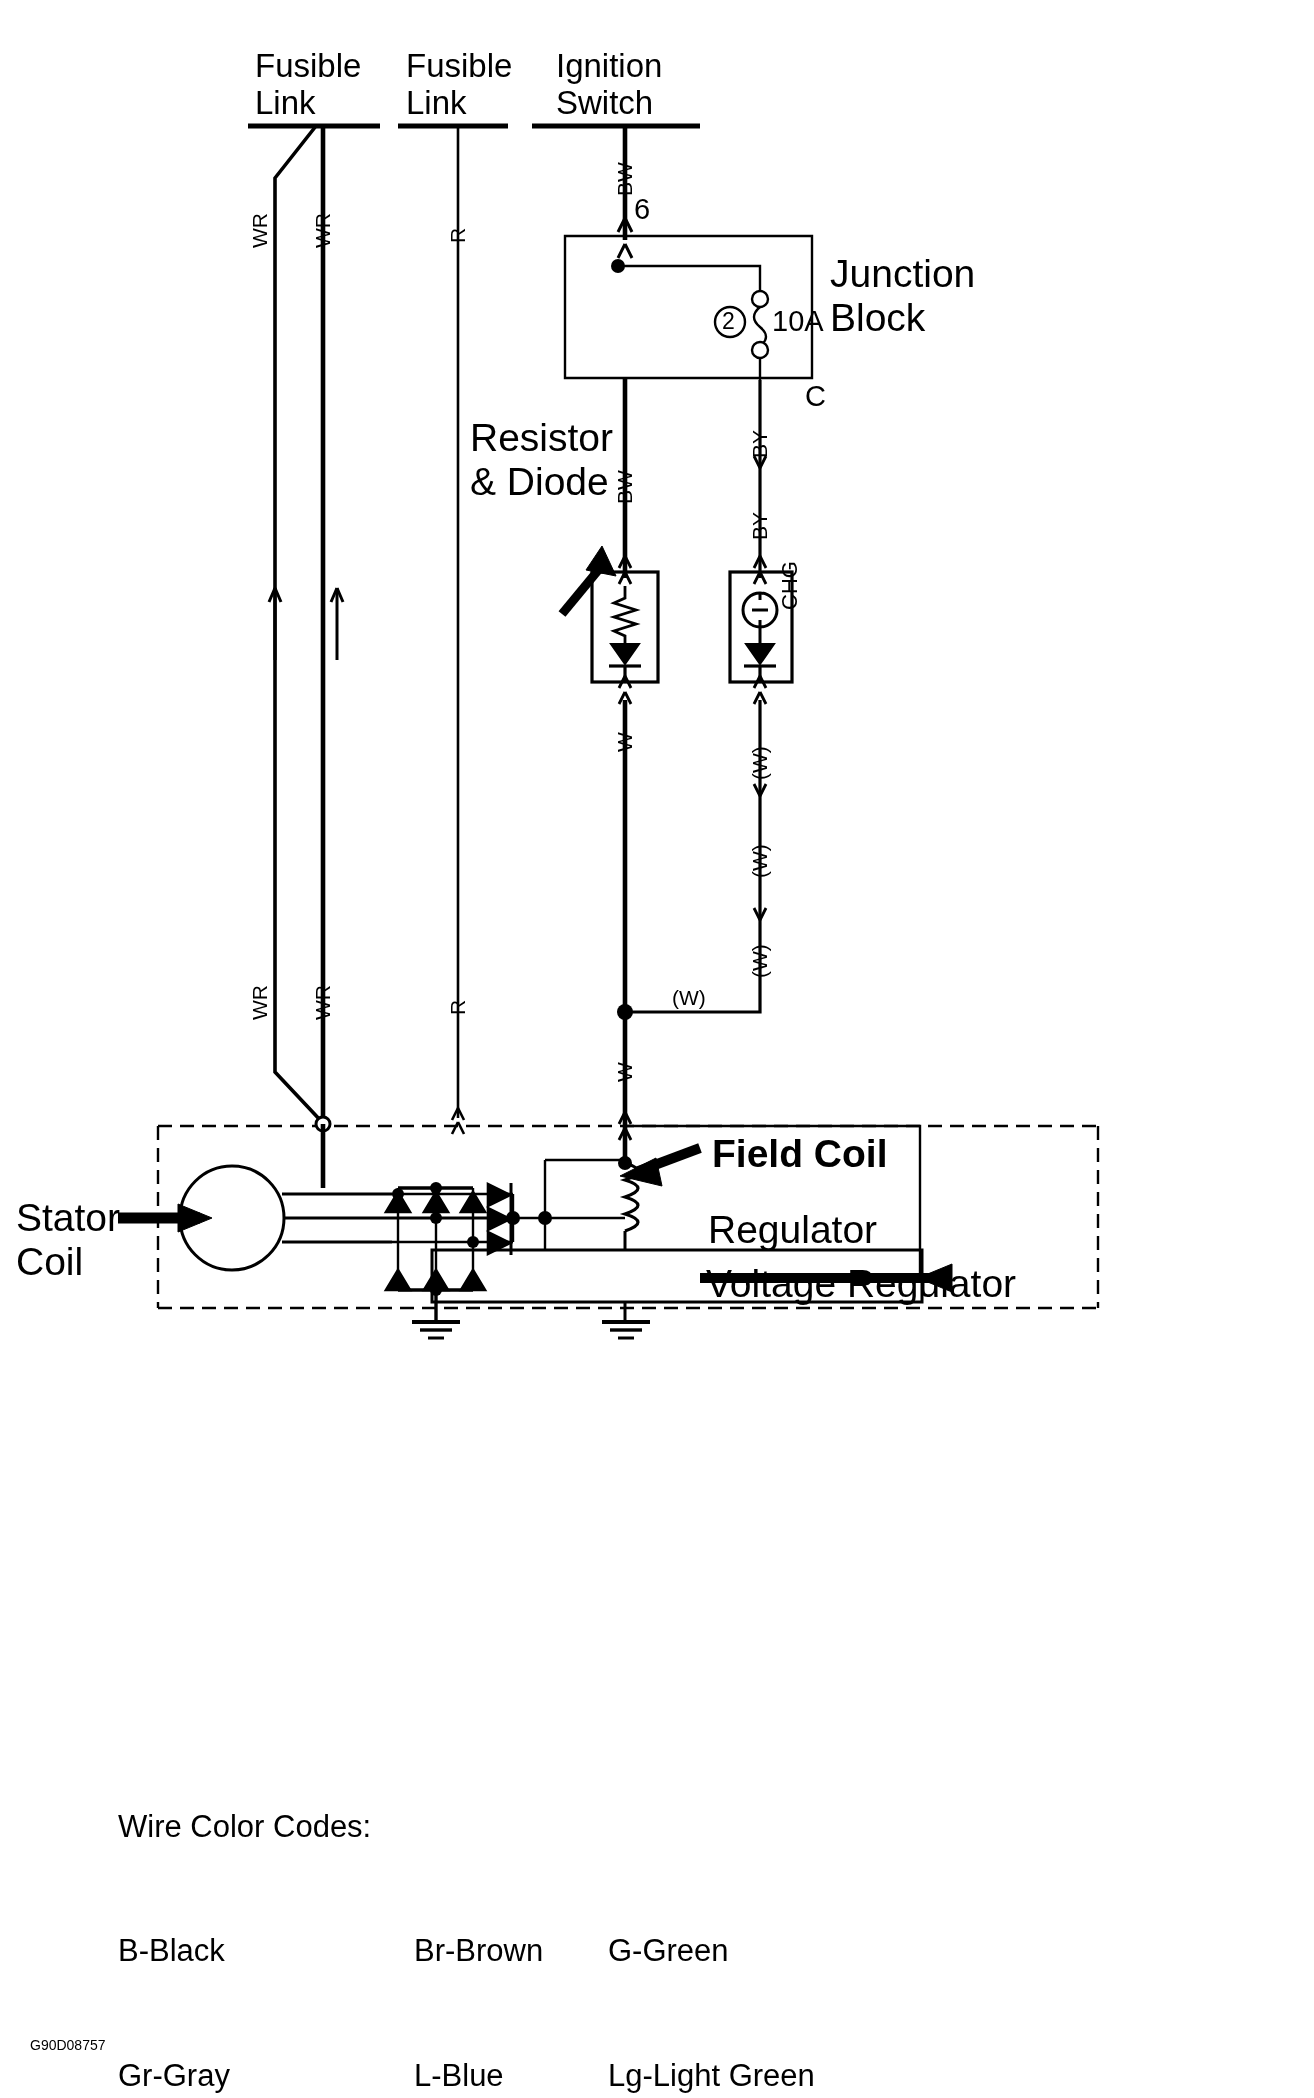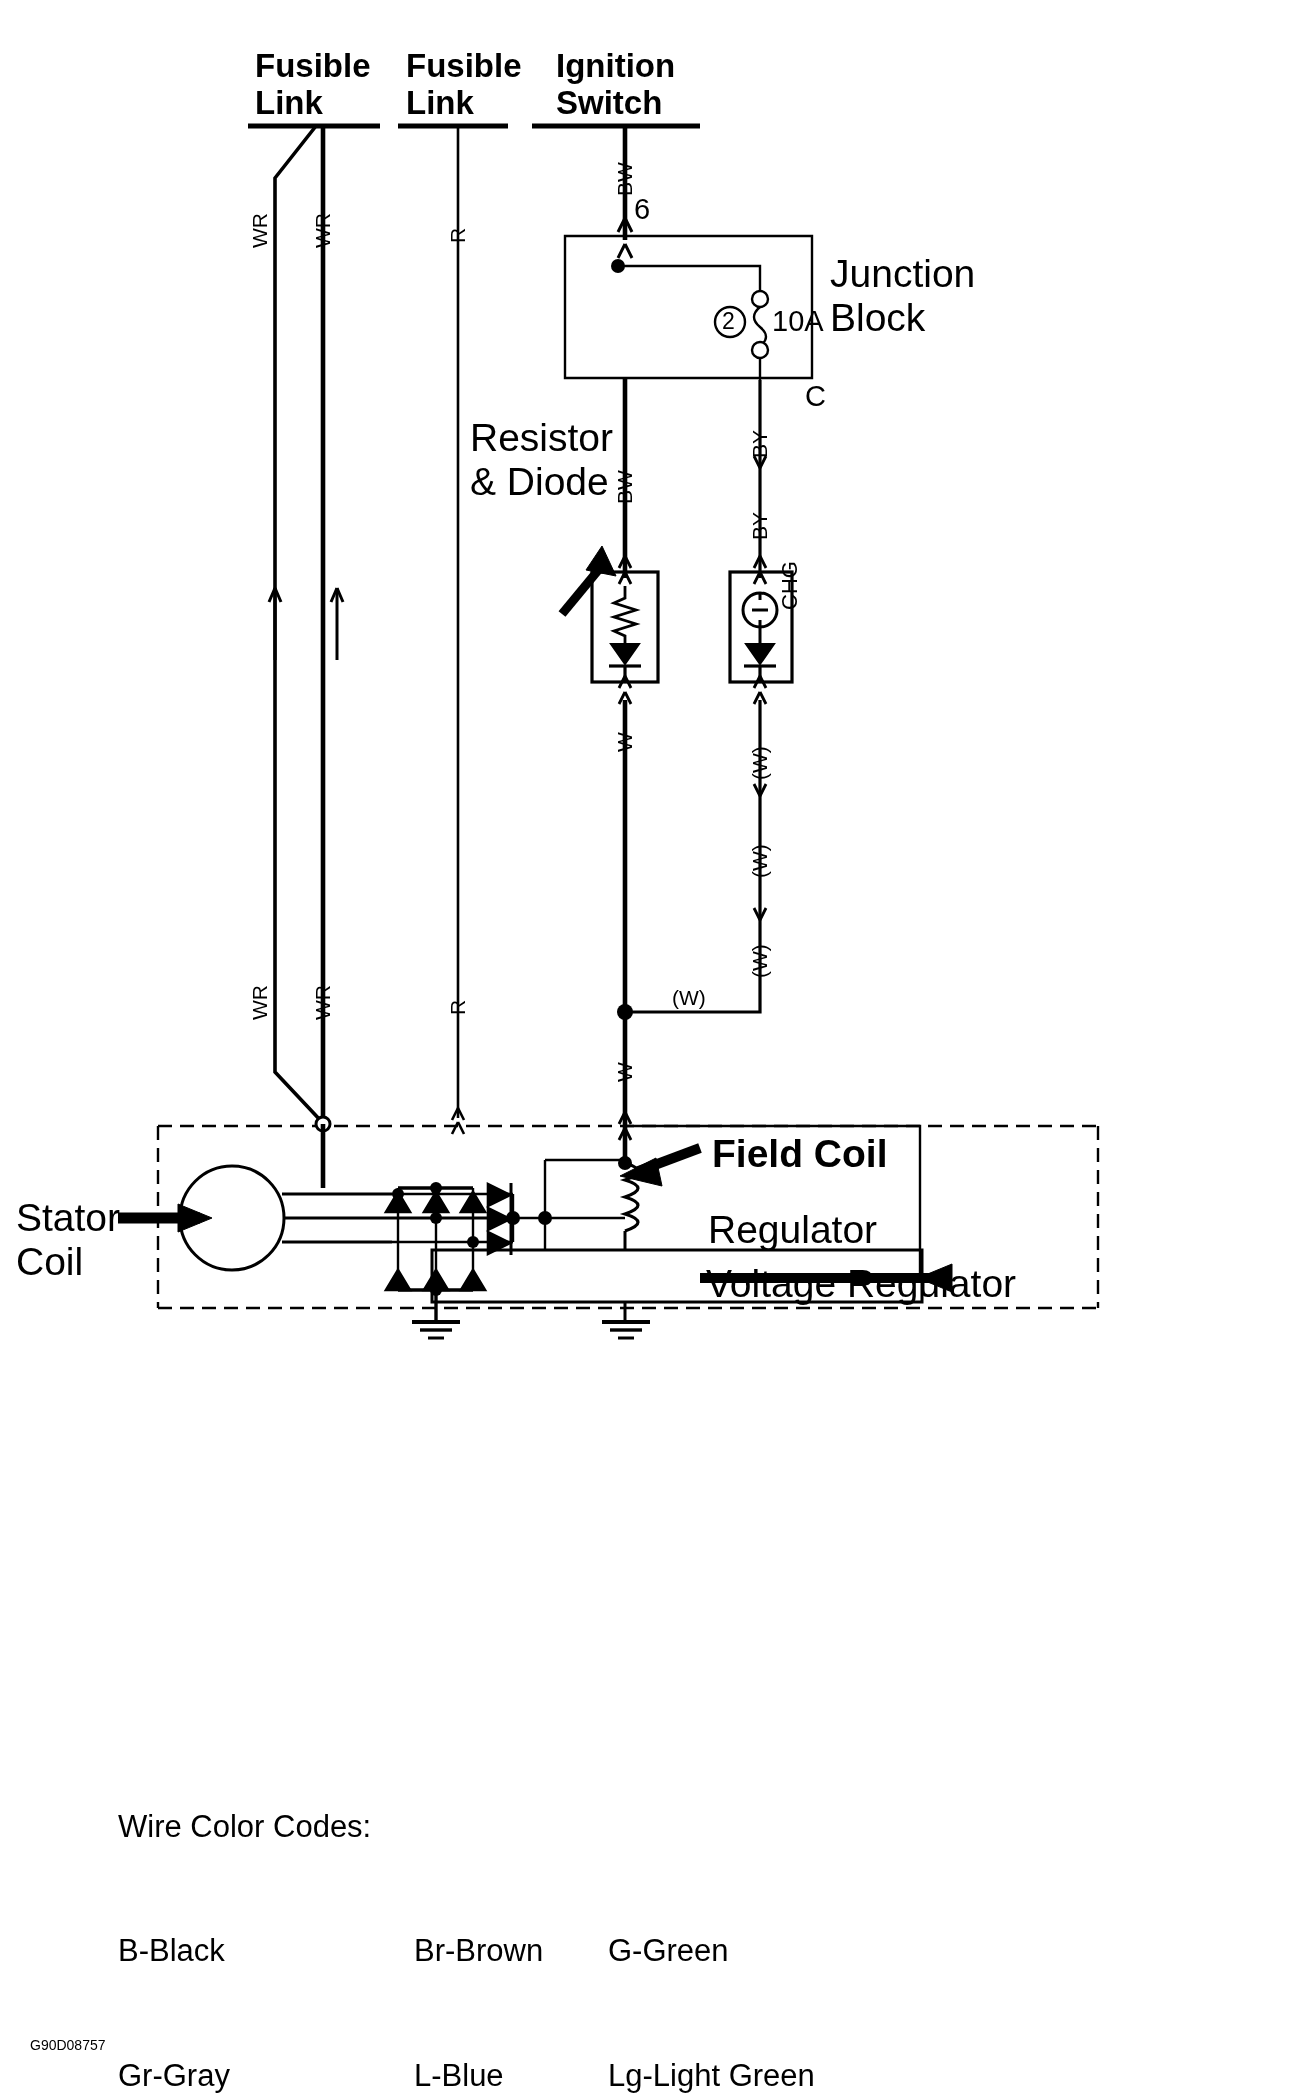--- a/index.html
+++ b/index.html
@@ -1,21 +1,21 @@
 <!DOCTYPE html>
 <html><head>
 <meta charset="utf-8">
 <style>
   html,body{margin:0;padding:0;background:#ffffff;}
   body{width:1314px;height:2098px;position:relative;
        font-family:"Liberation Sans",sans-serif;color:#000;overflow:hidden;}
   #stage{position:absolute;left:0;top:0;width:1314px;height:2098px;}
   svg#wiring{position:absolute;left:0;top:0;width:1314px;height:2098px;}
   .lbl{position:absolute;white-space:pre;line-height:1.12;}
-  .hdr{font-size:33px;font-weight:bold;}
+  .hdr{font-size:33px;}
   .big{font-size:39px;}
   .mid{font-size:29px;}
   .wire{font-size:21px;}
   .small{font-size:19px;}
   .code{font-size:14px;margin-top:20px;}
   .rot{transform:rotate(-90deg);transform-origin:left top;}
   .legend{position:absolute;font-size:31px;line-height:1.34;white-space:pre;}
 </style>
 </head>
 <body>

